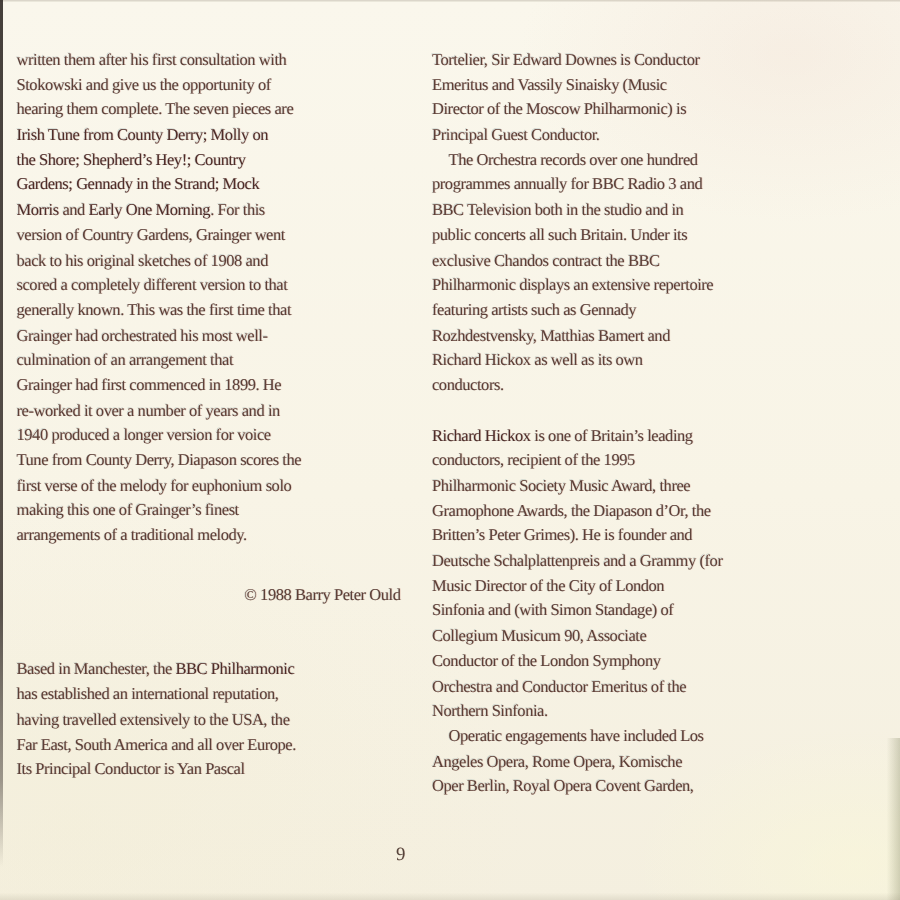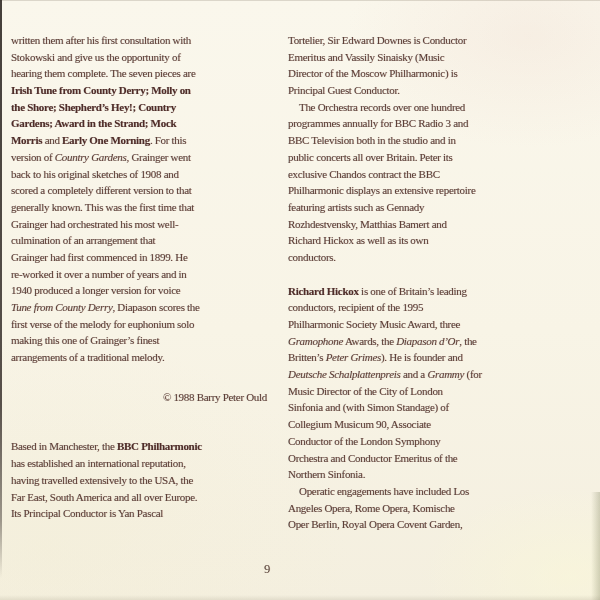--- a/index.html
+++ b/index.html
@@ -18,22 +18,22 @@
   }
   .column {
     position: absolute; top: 32px;
     font-size: 11px; line-height: 16.7px; letter-spacing: -0.3px;
     color: #5d4038;
     text-shadow: 0.5px 0.3px 0 rgba(160,50,35,0.20), -0.5px -0.2px 0 rgba(25,85,105,0.18);
   }
   .col-left  { left: 11px;  width: 256px; }
   .col-right { left: 288px; width: 270px; }
   .line { white-space: nowrap; height: 16.7px; }
-  .b { font-weight: bold; color: #4e2d29; }
-  .i { font-style: italic; }
+  .b { font-weight: normal; color: #4e2d29; }
+  .i { }
   .page-number {
     position: absolute; left: 264px; top: 562px;
     font-size: 12.5px; color: #55453c;
     text-shadow: 0.4px 0.2px 0 rgba(160,50,35,0.18);
   }
   
   .edge-left {
     position: absolute; left: 0; top: 0; width: 2px; height: 578px;
     background: linear-gradient(180deg,
       rgba(44,38,34,0.88) 0%, rgba(48,40,36,0.80) 70%,
@@ -61,21 +61,21 @@
   <div class="edge-right-tint"></div>
   <div class="edge-bottom"></div>
 
   <div class="column col-left">
       <div>
         <div class="line"><span>written them after his first consultation with</span></div>
         <div class="line"><span>Stokowski and give us the opportunity of</span></div>
         <div class="line"><span>hearing them complete. The seven pieces are</span></div>
         <div class="line"><span class="b">Irish Tune from County Derry; Molly on</span></div>
         <div class="line"><span class="b">the Shore; Shepherd’s Hey!; Country</span></div>
-        <div class="line"><span class="b">Gardens; Award in the Strand; Mock</span></div>
+        <div class="line"><span class="b">Gardens; Gennady in the Strand; Mock</span></div>
         <div class="line"><span class="b">Morris</span><span> and </span><span class="b">Early One Morning</span><span>. For this</span></div>
         <div class="line"><span>version of </span><span class="i">Country Gardens,</span><span> Grainger went</span></div>
         <div class="line"><span>back to his original sketches of 1908 and</span></div>
         <div class="line"><span>scored a completely different version to that</span></div>
         <div class="line"><span>generally known. This was the first time that</span></div>
         <div class="line"><span>Grainger had orchestrated his most well-</span></div>
         <div class="line"><span>culmination of an arrangement that</span></div>
         <div class="line"><span>Grainger had first commenced in 1899. He</span></div>
         <div class="line"><span>re-worked it over a number of years and in</span></div>
         <div class="line"><span>1940 produced a longer version for voice</span></div>
@@ -99,21 +99,21 @@
       <div>
         <div class="line"><span>Tortelier, Sir Edward Downes is Conductor</span></div>
         <div class="line"><span>Emeritus and Vassily Sinaisky (Music</span></div>
         <div class="line"><span>Director of the Moscow Philharmonic) is</span></div>
         <div class="line"><span>Principal Guest Conductor.</span></div>
       </div>
       <div>
         <div class="line" style="text-indent: 11px;"><span>The Orchestra records over one hundred</span></div>
         <div class="line"><span>programmes annually for BBC Radio 3 and</span></div>
         <div class="line"><span>BBC Television both in the studio and in</span></div>
-        <div class="line"><span>public concerts all over Britain. Peter its</span></div>
+        <div class="line"><span>public concerts all such Britain. Under its</span></div>
         <div class="line"><span>exclusive Chandos contract the BBC</span></div>
         <div class="line"><span>Philharmonic displays an extensive repertoire</span></div>
         <div class="line"><span>featuring artists such as Gennady</span></div>
         <div class="line"><span>Rozhdestvensky, Matthias Bamert and</span></div>
         <div class="line"><span>Richard Hickox as well as its own</span></div>
         <div class="line"><span>conductors.</span></div>
       </div>
       <div style="margin-top: 17px;">
         <div class="line"><span class="b">Richard Hickox</span><span> is one of Britain’s leading</span></div>
         <div class="line"><span>conductors, recipient of the 1995</span></div>

